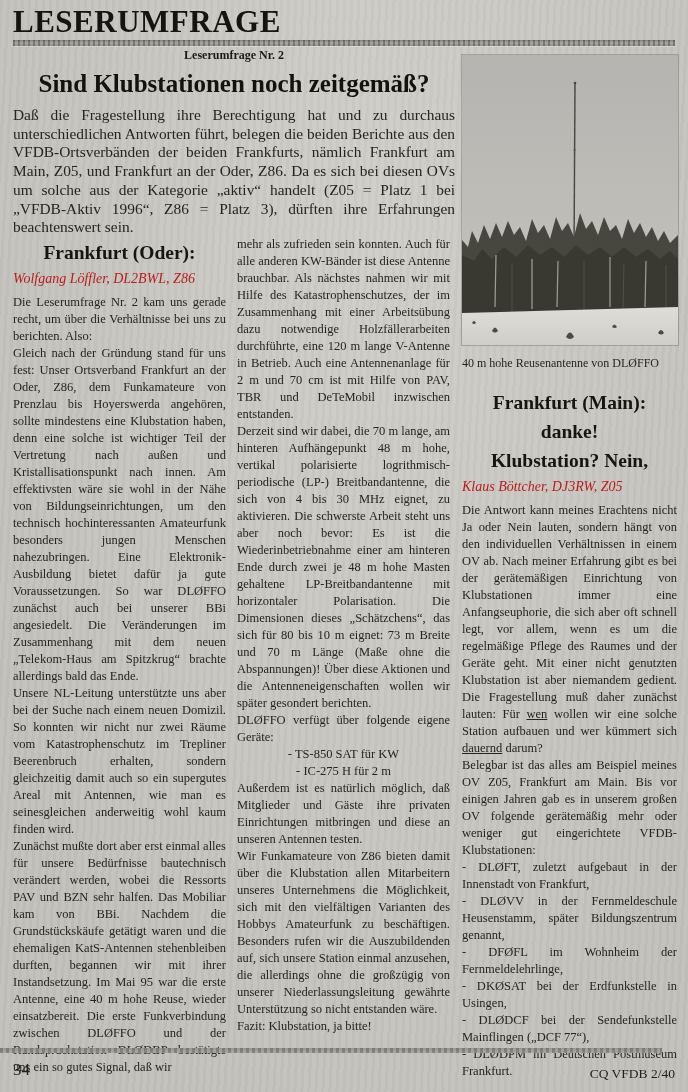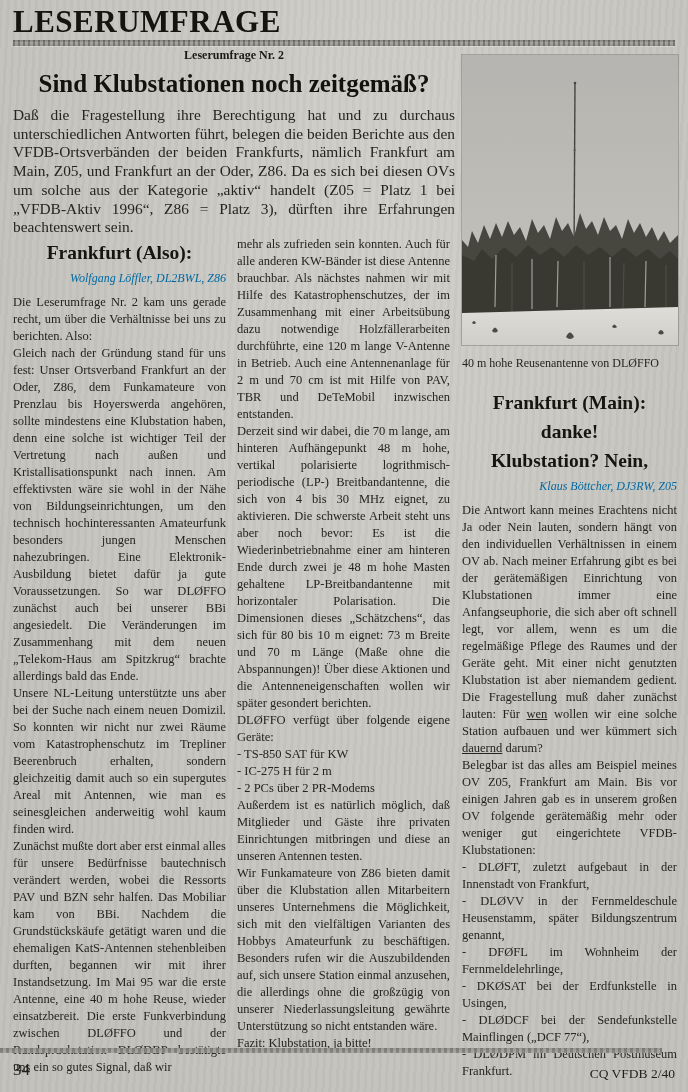--- a/index.html
+++ b/index.html
@@ -25,22 +25,22 @@
   .headline{text-align:center;font-size:25px;font-weight:bold;color:#14120e;margin-top:7px;line-height:28px;}
   .intro{margin-top:8px;font-size:15.4px;line-height:18.7px;text-align:justify;color:#26241f;}
   
   .col{width:213px;font-size:12.5px;line-height:17px;text-align:justify;color:#26241f;}
   .col p{margin:0;}
   .col p + p{margin-top:0px;}
   .col-left{left:13px;top:238px;}
   .col-mid{left:237px;top:236px;}
   .col-right{left:462px;top:388px;width:215px;}
   .art-head{text-align:center;font-size:19.5px;font-weight:bold;line-height:29px;color:#17150f;}
-  .byline{text-align:right;font-style:italic;font-size:12px;line-height:19px;margin:2px 0 6px 0;color:#0369a1;}
-  .listline{text-align:left;}
+  .byline{text-align:left;font-style:italic;font-size:14px;line-height:19px;margin:2px 0 6px 0;color:#b91c1c;}
+  .listline{text-align:center;}
   .uword{text-decoration:underline;}
   
   .photo{left:462px;top:55px;width:216px;height:290px;outline:1px solid rgba(90,89,84,0.35);}
   .photo svg{display:block;}
   .caption{left:462px;top:356px;width:216px;font-size:12px;line-height:15px;color:#26241f;}
   
   .botrule{left:0px;top:1048px;width:662px;height:5px;
     background:linear-gradient(#8d8c87,#a19f99);}
   .botrule::after{content:"";position:absolute;inset:0;
     background:repeating-linear-gradient(90deg, rgba(40,40,36,0.2) 0 3px, rgba(255,255,255,0.1) 3px 6px);}
@@ -102,35 +102,34 @@
       <path d="M104,282 q4,-9 8,0 q-4,4 -8,0"></path>
       <path d="M150,272 q2,-5 5,0 q-2,2 -5,0"></path>
       <path d="M196,278 q3,-6 6,0 q-3,3 -6,0"></path>
       <path d="M10,268 q2,-4 4,0 q-2,2 -4,0"></path>
     </g>
   </svg>
 </div>
 <div class="abs caption">40 m hohe Reusenantenne von DLØFFO</div>
 
 <div class="abs col col-left">
-  <div class="art-head">Frankfurt (Also):</div>
+  <div class="art-head">Frankfurt (Oder):</div>
   <div class="byline">Wolfgang Löffler, DL2BWL, Z86</div>
   <p>Die Leserumfrage Nr. 2 kam uns gerade recht, um über die Verhältnisse bei uns zu berichten. Also:</p>
   <p>Gleich nach der Gründung stand für uns fest: Unser Ortsverband Frankfurt an der Oder, Z86, dem Funkamateure von Prenzlau bis Hoyerswerda angehören, sollte mindestens eine Klubstation haben, denn eine solche ist wichtiger Teil der Vertretung nach außen und Kristallisationspunkt nach innen. Am effektivsten wäre sie wohl in der Nähe von Bildungseinrichtungen, um den technisch hochinteressanten Amateurfunk besonders jungen Menschen nahezubringen. Eine Elektronik-Ausbildung bietet dafür ja gute Voraussetzungen. So war DLØFFO zunächst auch bei unserer BBi angesiedelt. Die Veränderungen im Zusammenhang mit dem neuen „Telekom-Haus am Spitzkrug“ brachte allerdings bald das Ende.</p>
   <p>Unsere NL-Leitung unterstützte uns aber bei der Suche nach einem neuen Domizil. So konnten wir nicht nur zwei Räume vom Katastrophenschutz im Trepliner Beerenbruch erhalten, sondern gleichzeitig damit auch so ein supergutes Areal mit Antennen, wie man es seinesgleichen anderweitig wohl kaum finden wird.</p>
   <p>Zunächst mußte dort aber erst einmal alles für unsere Bedürfnisse bautechnisch verändert werden, wobei die Ressorts PAV und BZN sehr halfen. Das Mobiliar kam von BBi. Nachdem die Grundstückskäufe getätigt waren und die ehemaligen KatS-Antennen stehenbleiben durften, begannen wir mit ihrer Instandsetzung. Im Mai 95 war die erste Antenne, eine 40 m hohe Reuse, wieder einsatzbereit. Die erste Funkverbindung zwischen DLØFFO und der Rundspruchstation DLØDBP bestätigte uns ein so gutes Signal, daß wir</p>
 </div>
 
 <div class="abs col col-mid">
   <p>mehr als zufrieden sein konnten. Auch für alle anderen KW-Bänder ist diese Antenne brauchbar. Als nächstes nahmen wir mit Hilfe des Katastrophenschutzes, der im Zusammenhang mit einer Arbeitsübung dazu notwendige Holzfällerarbeiten durchführte, eine 120 m lange V-Antenne in Betrieb. Auch eine Antennenanlage für 2 m und 70 cm ist mit Hilfe von PAV, TBR und DeTeMobil inzwischen entstanden.</p>
   <p>Derzeit sind wir dabei, die 70 m lange, am hinteren Aufhängepunkt 48 m hohe, vertikal polarisierte logrithmisch-periodische (LP-) Breitbandantenne, die sich von 4 bis 30 MHz eignet, zu aktivieren. Die schwerste Arbeit steht uns aber noch bevor: Es ist die Wiederinbetriebnahme einer am hinteren Ende durch zwei je 48 m hohe Masten gehaltene LP-Breitbandantenne mit horizontaler Polarisation. Die Dimensionen dieses „Schätzchens“, das sich für 80 bis 10 m eignet: 73 m Breite und 70 m Länge (Maße ohne die Abspannungen)! Über diese Aktionen und die Antenneneigenschaften wollen wir später gesondert berichten.</p>
   <p>DLØFFO verfügt über folgende eigene Geräte:</p>
   <p class="listline">- TS-850 SAT für KW</p>
   <p class="listline">- IC-275 H für 2 m</p>
-  <p class="listline">- 2 PCs über 2 PR-Modems</p>
   <p>Außerdem ist es natürlich möglich, daß Mitglieder und Gäste ihre privaten Einrichtungen mitbringen und diese an unseren Antennen testen.</p>
   <p>Wir Funkamateure von Z86 bieten damit über die Klubstation allen Mitarbeitern unseres Unternehmens die Möglichkeit, sich mit den vielfältigen Varianten des Hobbys Amateurfunk zu beschäftigen. Besonders rufen wir die Auszubildenden auf, sich unsere Station einmal anzusehen, die allerdings ohne die großzügig von unserer Niederlassungsleitung gewährte Unterstützung so nicht entstanden wäre.</p>
   <p>Fazit: Klubstation, ja bitte!</p>
 </div>
 
 <div class="abs col col-right">
   <div class="art-head">Frankfurt (Main):</div>
   <div class="art-head">danke!</div>
   <div class="art-head">Klubstation? Nein,</div>
   <div class="byline">Klaus Böttcher, DJ3RW, Z05</div>

